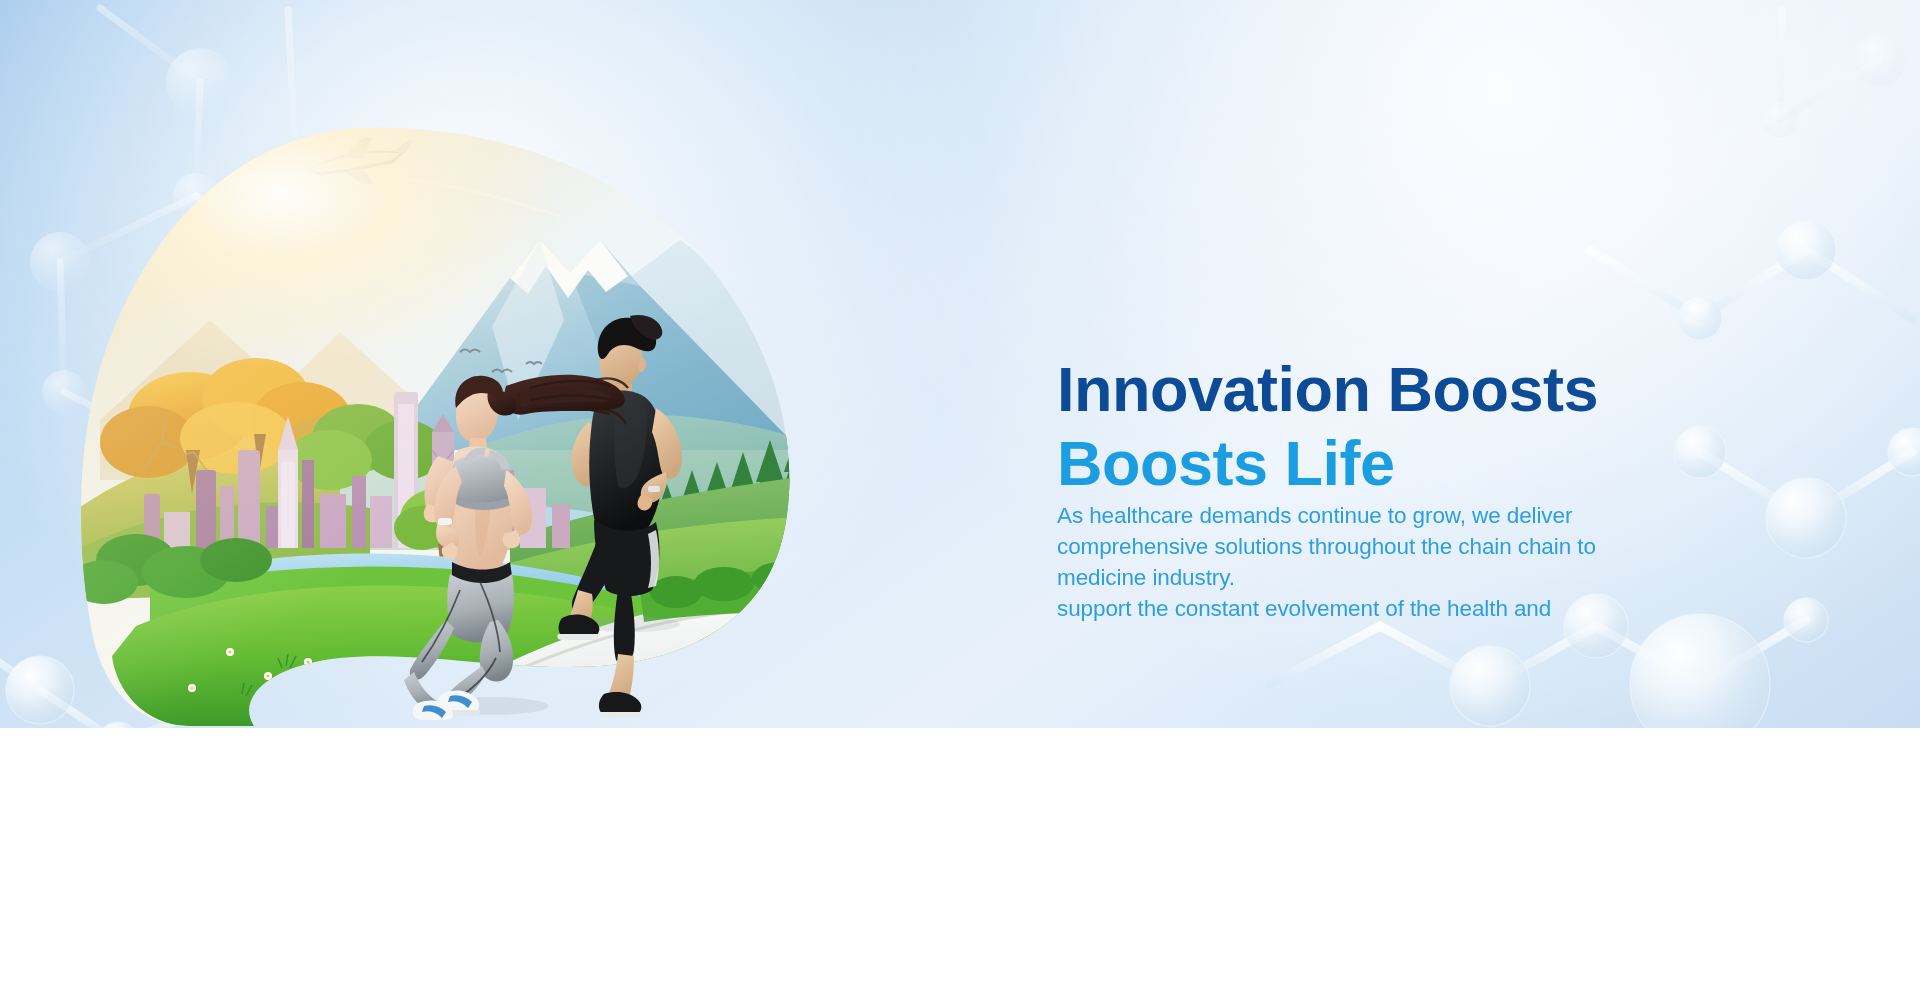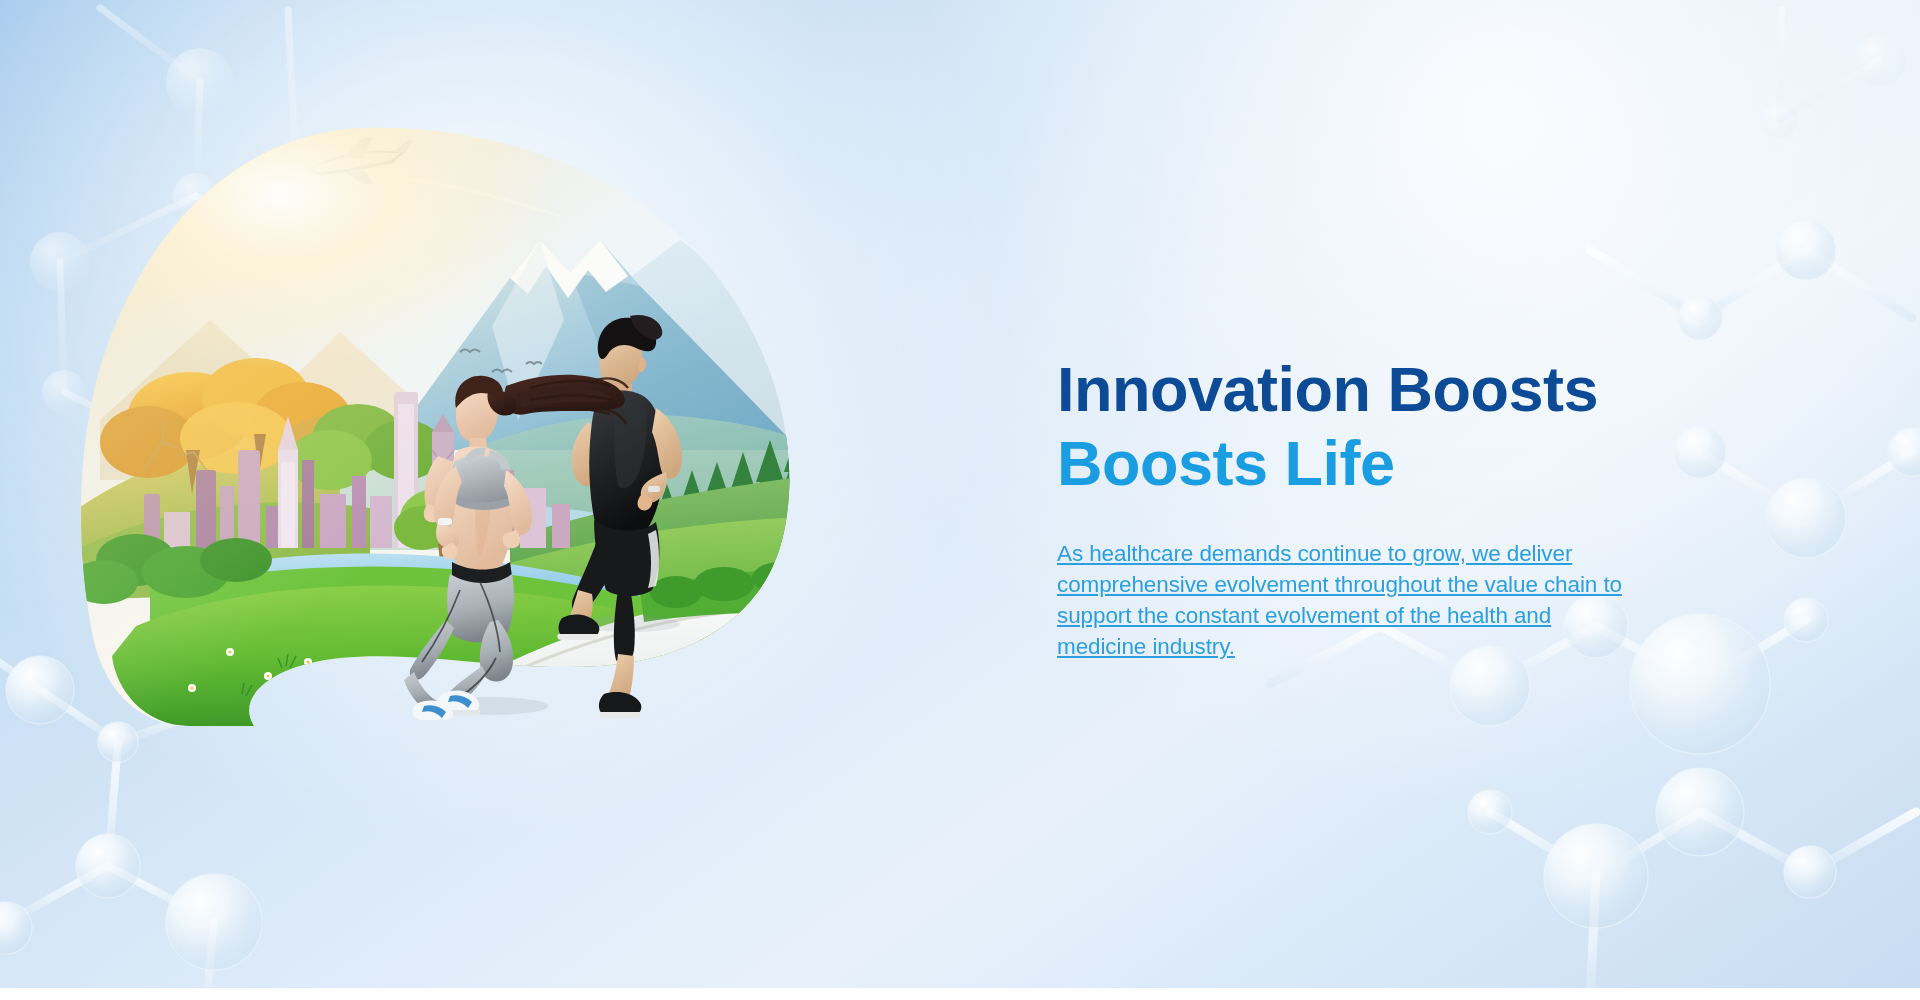--- a/index.html
+++ b/index.html
@@ -5,21 +5,21 @@
   * { margin:0; padding:0; box-sizing:border-box; }
   html, body {
     width:1920px; height:1000px;
     overflow:hidden;
     font-family:"Liberation Sans", sans-serif;
   }
 
   
   #stage {
     position:relative;
-    width:1920px; height:988px;
+    width:1920px; height:728px;
     background:
       radial-gradient(circle at 24% 30%, rgba(255,255,255,0.95) 0%, rgba(255,255,255,0.55) 16%, rgba(255,255,255,0) 34%),
       radial-gradient(circle at 78% 12%, rgba(255,255,255,0.85) 0%, rgba(255,255,255,0) 40%),
       linear-gradient(145deg, #a9cdee 0%, #c2dcf3 22%, #dceaf8 48%, #e8f1fb 66%, #d6e7f7 84%, #c8ddf2 100%);
     overflow:hidden;
   }
 
   
   #molecules {
     position:absolute; inset:0;
@@ -51,27 +51,25 @@
     font-size:63px;
     font-weight:bold;
     line-height:74px;
     letter-spacing:-0.5px;
     font-stretch:condensed;
     white-space:nowrap;
   }
   .headline-1 { color:#0d4b96; }
   .headline-2 { color:#1b9de2; }
   .lede {
-    margin-top:38px;
     font-size:22.5px;
     line-height:31px;
     color:#2b9fe0;
     letter-spacing:-0.1px;
     max-width:660px;
-    text-decoration:underline;
   }
   .lede span { display:block; white-space:nowrap; }
 </style>
 </head>
 <body>
 
 <div id="stage">
 
   <svg id="molecules" viewBox="0 0 1920 1000" xmlns="http://www.w3.org/2000/svg">
     <defs>
@@ -596,19 +594,19 @@
       <path d="M86 414 C98 408 112 410 120 418 C126 424 124 430 114 430 L90 430 C82 428 80 420 86 414 Z" fill="#f4f6f8"></path>
       <path d="M94 416 C102 414 110 416 116 422 L112 428 C106 422 100 420 92 422 Z" fill="#3d8fd0"></path>
     </g>
   </svg>
 
   <div id="copy">
     <div class="headline headline-1">Innovation Boosts</div>
     <div class="headline headline-2">Boosts Life</div>
     <p class="lede">
       <span>As healthcare demands continue to grow, we deliver</span>
-      <span>comprehensive evolvement throughout the value chain to</span>
+      <span>comprehensive solutions throughout the chain chain to</span>
+      <span>medicine industry.</span>
       <span>support the constant evolvement of the health and</span>
-      <span>medicine industry.</span>
     </p>
   </div>
 
 </div>
 
 </body></html>

